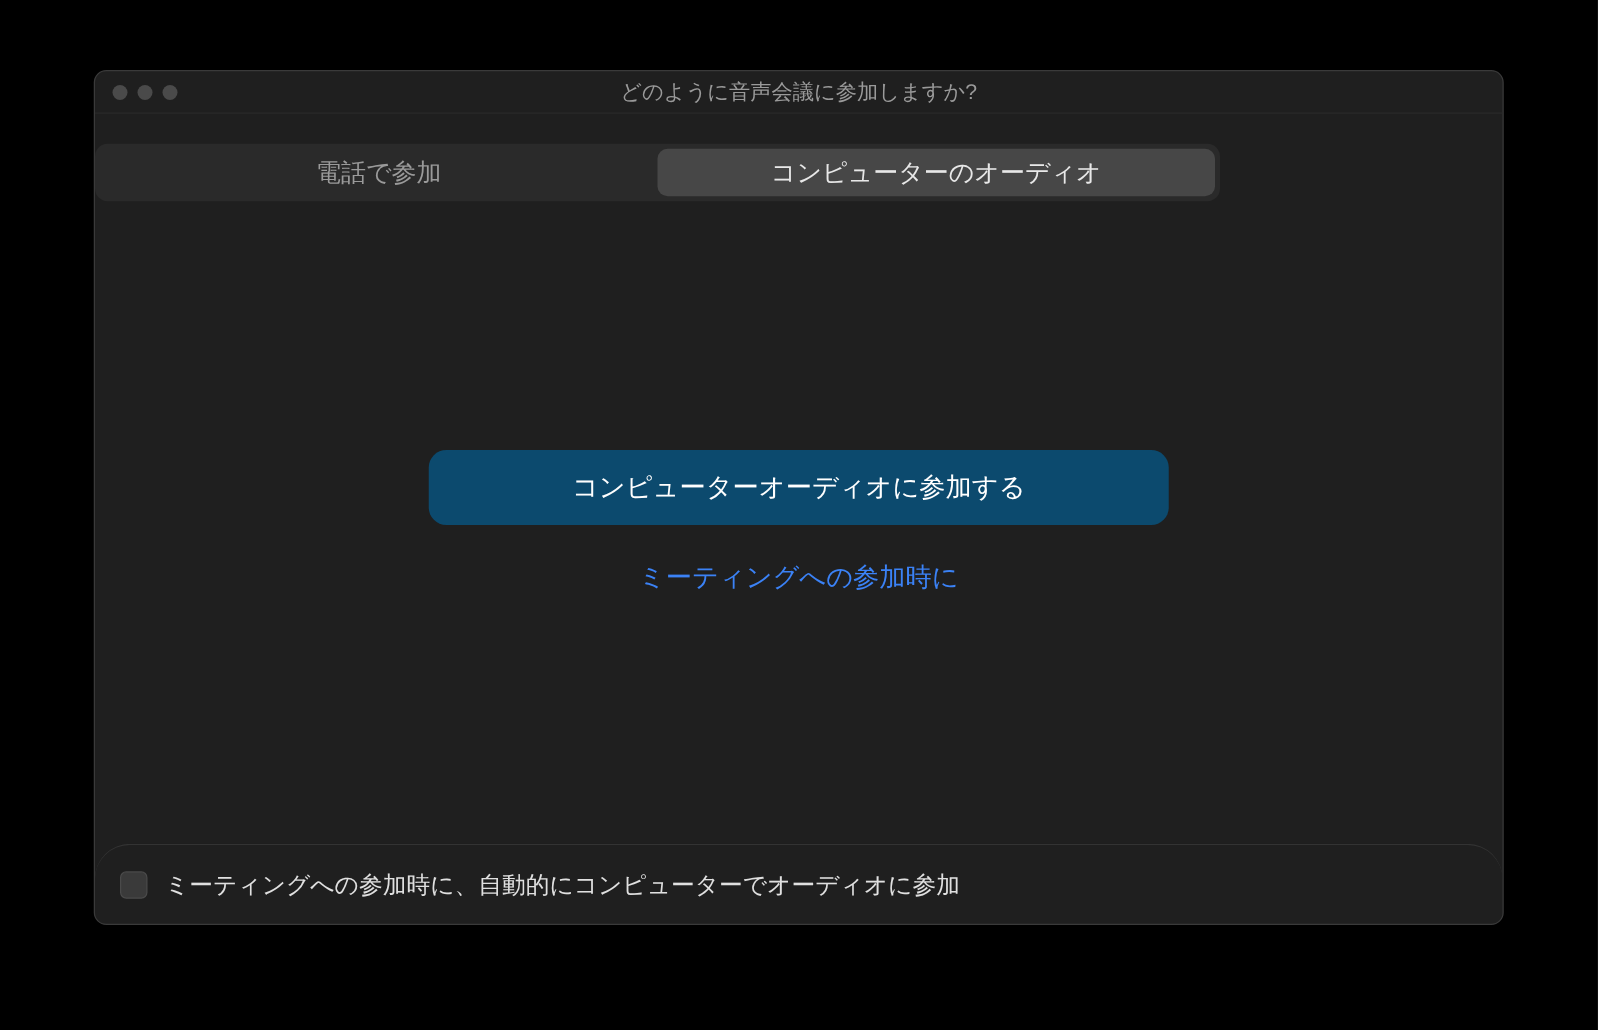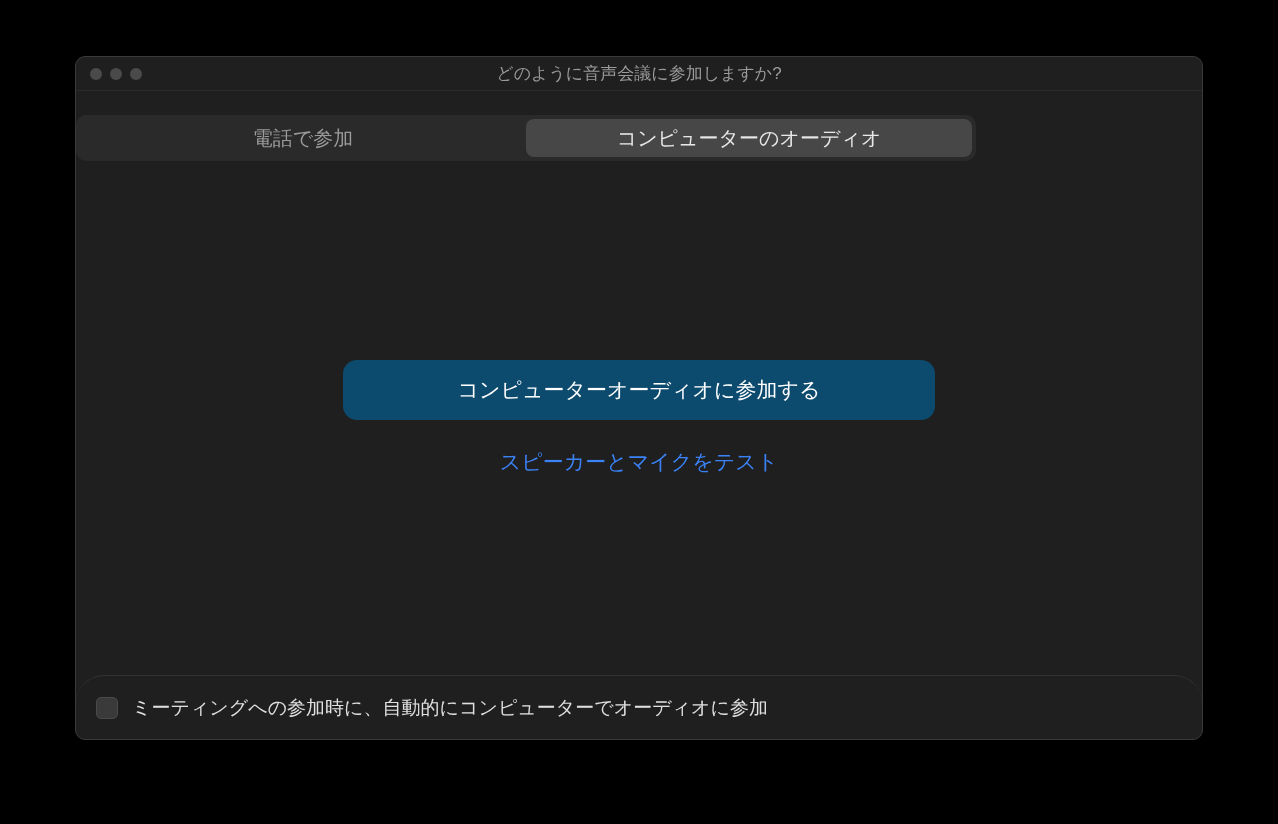--- a/index.html
+++ b/index.html
@@ -177,21 +177,21 @@
       <div class="tab active">
         <span>コンピューターのオーディオ</span>
       </div>
     </div>
 
     <div class="center-area">
       <button class="primary-button">
         <span>コンピューターオーディオに参加する</span>
       </button>
       <button class="link-button">
-        <span>スピーカーとマイクをテスト</span>
+        <span>ミーティングへの参加時に</span>
       </button>
     </div>
   </div>
 
   <div class="footer">
     <div class="checkbox"></div>
     <label class="footer-label">ミーティングへの参加時に、自動的にコンピューターでオーディオに参加</label>
   </div>
 </div>
 

